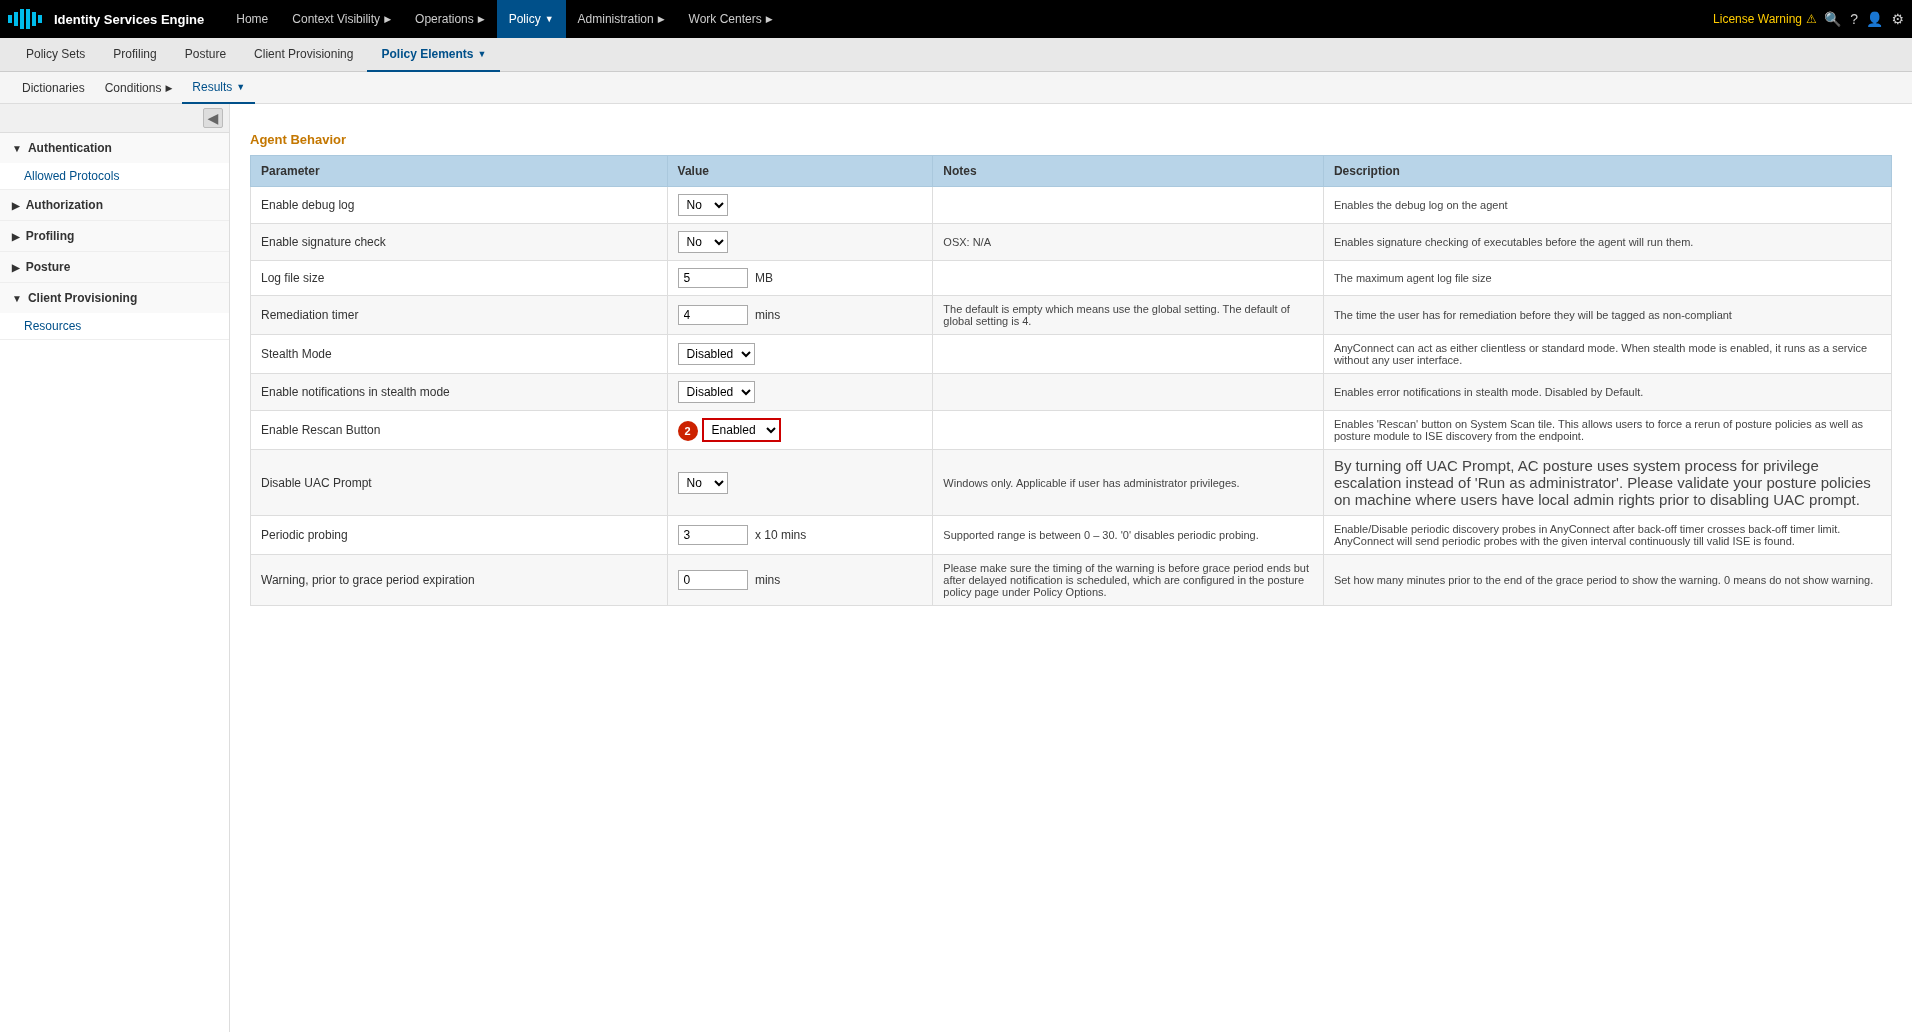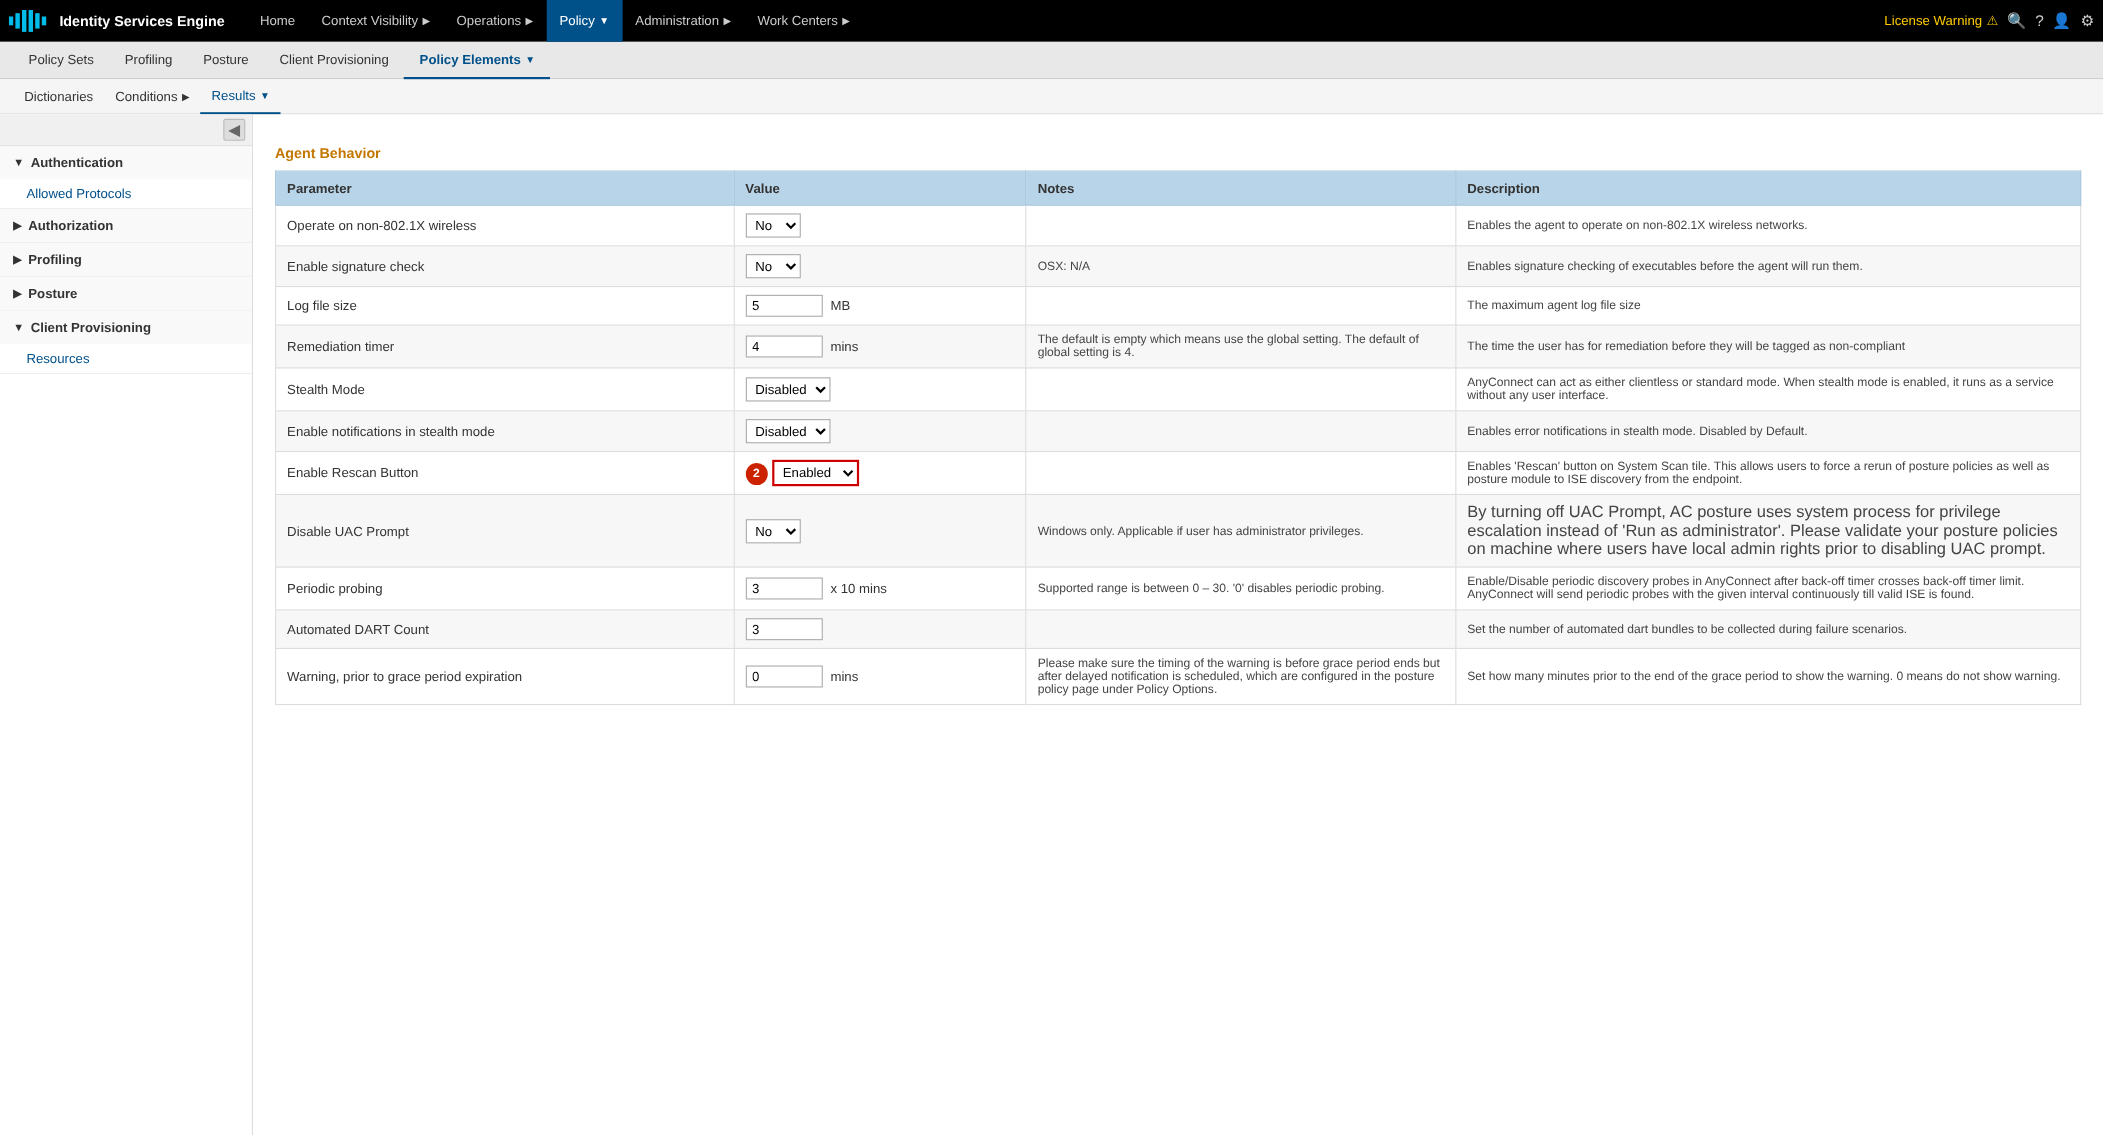--- a/index.html
+++ b/index.html
@@ -396,25 +396,25 @@
     <table class="param-table">
       <thead>
         <tr>
           <th>Parameter</th>
           <th>Value</th>
           <th>Notes</th>
           <th>Description</th>
         </tr>
       </thead>
       <tbody id="table-body">
-          <tr>
-            <td>Operate on non-802.1X wireless</td>
+      <tr>
+            <td>Enable debug log</td>
             <td style="white-space: nowrap;"><select class="param-select"><option value="No">No</option><option value="Yes">Yes</option></select></td>
             <td class="notes-col" style="font-size: 11px; color: rgb(68, 68, 68);"></td>
-            <td class="desc-col" style="font-size: 11px; color: rgb(68, 68, 68);">Enables the agent to operate on non-802.1X wireless networks.</td>
+            <td class="desc-col" style="font-size: 11px; color: rgb(68, 68, 68);">Enables the debug log on the agent</td>
           </tr>
           <tr>
             <td>Enable signature check</td>
             <td style="white-space: nowrap;"><select class="param-select"><option value="No">No</option><option value="Yes">Yes</option></select></td>
             <td class="notes-col" style="font-size: 11px; color: rgb(68, 68, 68);">OSX: N/A</td>
             <td class="desc-col" style="font-size: 11px; color: rgb(68, 68, 68);">Enables signature checking of executables before the agent will run them.</td>
           </tr>
           <tr>
             <td>Log file size</td>
             <td style="white-space: nowrap;"><input type="text" class="param-input" value="5" style=""><span style="margin-left: 4px;"> MB</span></td>
@@ -451,26 +451,20 @@
             <td class="notes-col" style="font-size: 11px; color: rgb(68, 68, 68);">Windows only. Applicable if user has administrator privileges.</td>
             <td class="desc-col" style="font-size: 15px; color: rgb(68, 68, 68);">By turning off UAC Prompt, AC posture uses system process for privilege escalation instead of 'Run as administrator'. Please validate your posture policies on machine where users have local admin rights prior to disabling UAC prompt.</td>
           </tr>
           <tr>
             <td>Periodic probing</td>
             <td style="white-space: nowrap;"><input type="text" class="param-input" value="3" style=""><span style="margin-left: 4px;"> x 10 mins</span></td>
             <td class="notes-col" style="font-size: 11px; color: rgb(68, 68, 68);">Supported range is between 0 – 30. '0' disables periodic probing.</td>
             <td class="desc-col" style="font-size: 11px; color: rgb(68, 68, 68);">Enable/Disable periodic discovery probes in AnyConnect after back-off timer crosses back-off timer limit. AnyConnect will send periodic probes with the given interval continuously till valid ISE is found.</td>
           </tr>
           <tr>
-            <td>Automated DART Count</td>
-            <td style="white-space: nowrap;"><input type="text" class="param-input" value="3" style=""></td>
-            <td class="notes-col" style="font-size: 11px; color: rgb(68, 68, 68);"></td>
-            <td class="desc-col" style="font-size: 11px; color: rgb(68, 68, 68);">Set the number of automated dart bundles to be collected during failure scenarios.</td>
-          </tr>
-          <tr>
             <td>Warning, prior to grace period expiration</td>
             <td style="white-space: nowrap;"><input type="text" class="param-input" value="0" style=""><span style="margin-left: 4px;"> mins</span></td>
             <td class="notes-col" style="font-size: 11px; color: rgb(68, 68, 68);">Please make sure the timing of the warning is before grace period ends but after delayed notification is scheduled, which are configured in the posture policy page under Policy Options.</td>
             <td class="desc-col" style="font-size: 11px; color: rgb(68, 68, 68);">Set how many minutes prior to the end of the grace period to show the warning. 0 means do not show warning.</td>
           </tr>
         </tbody>
     </table>
 
   </div>
 </div>

